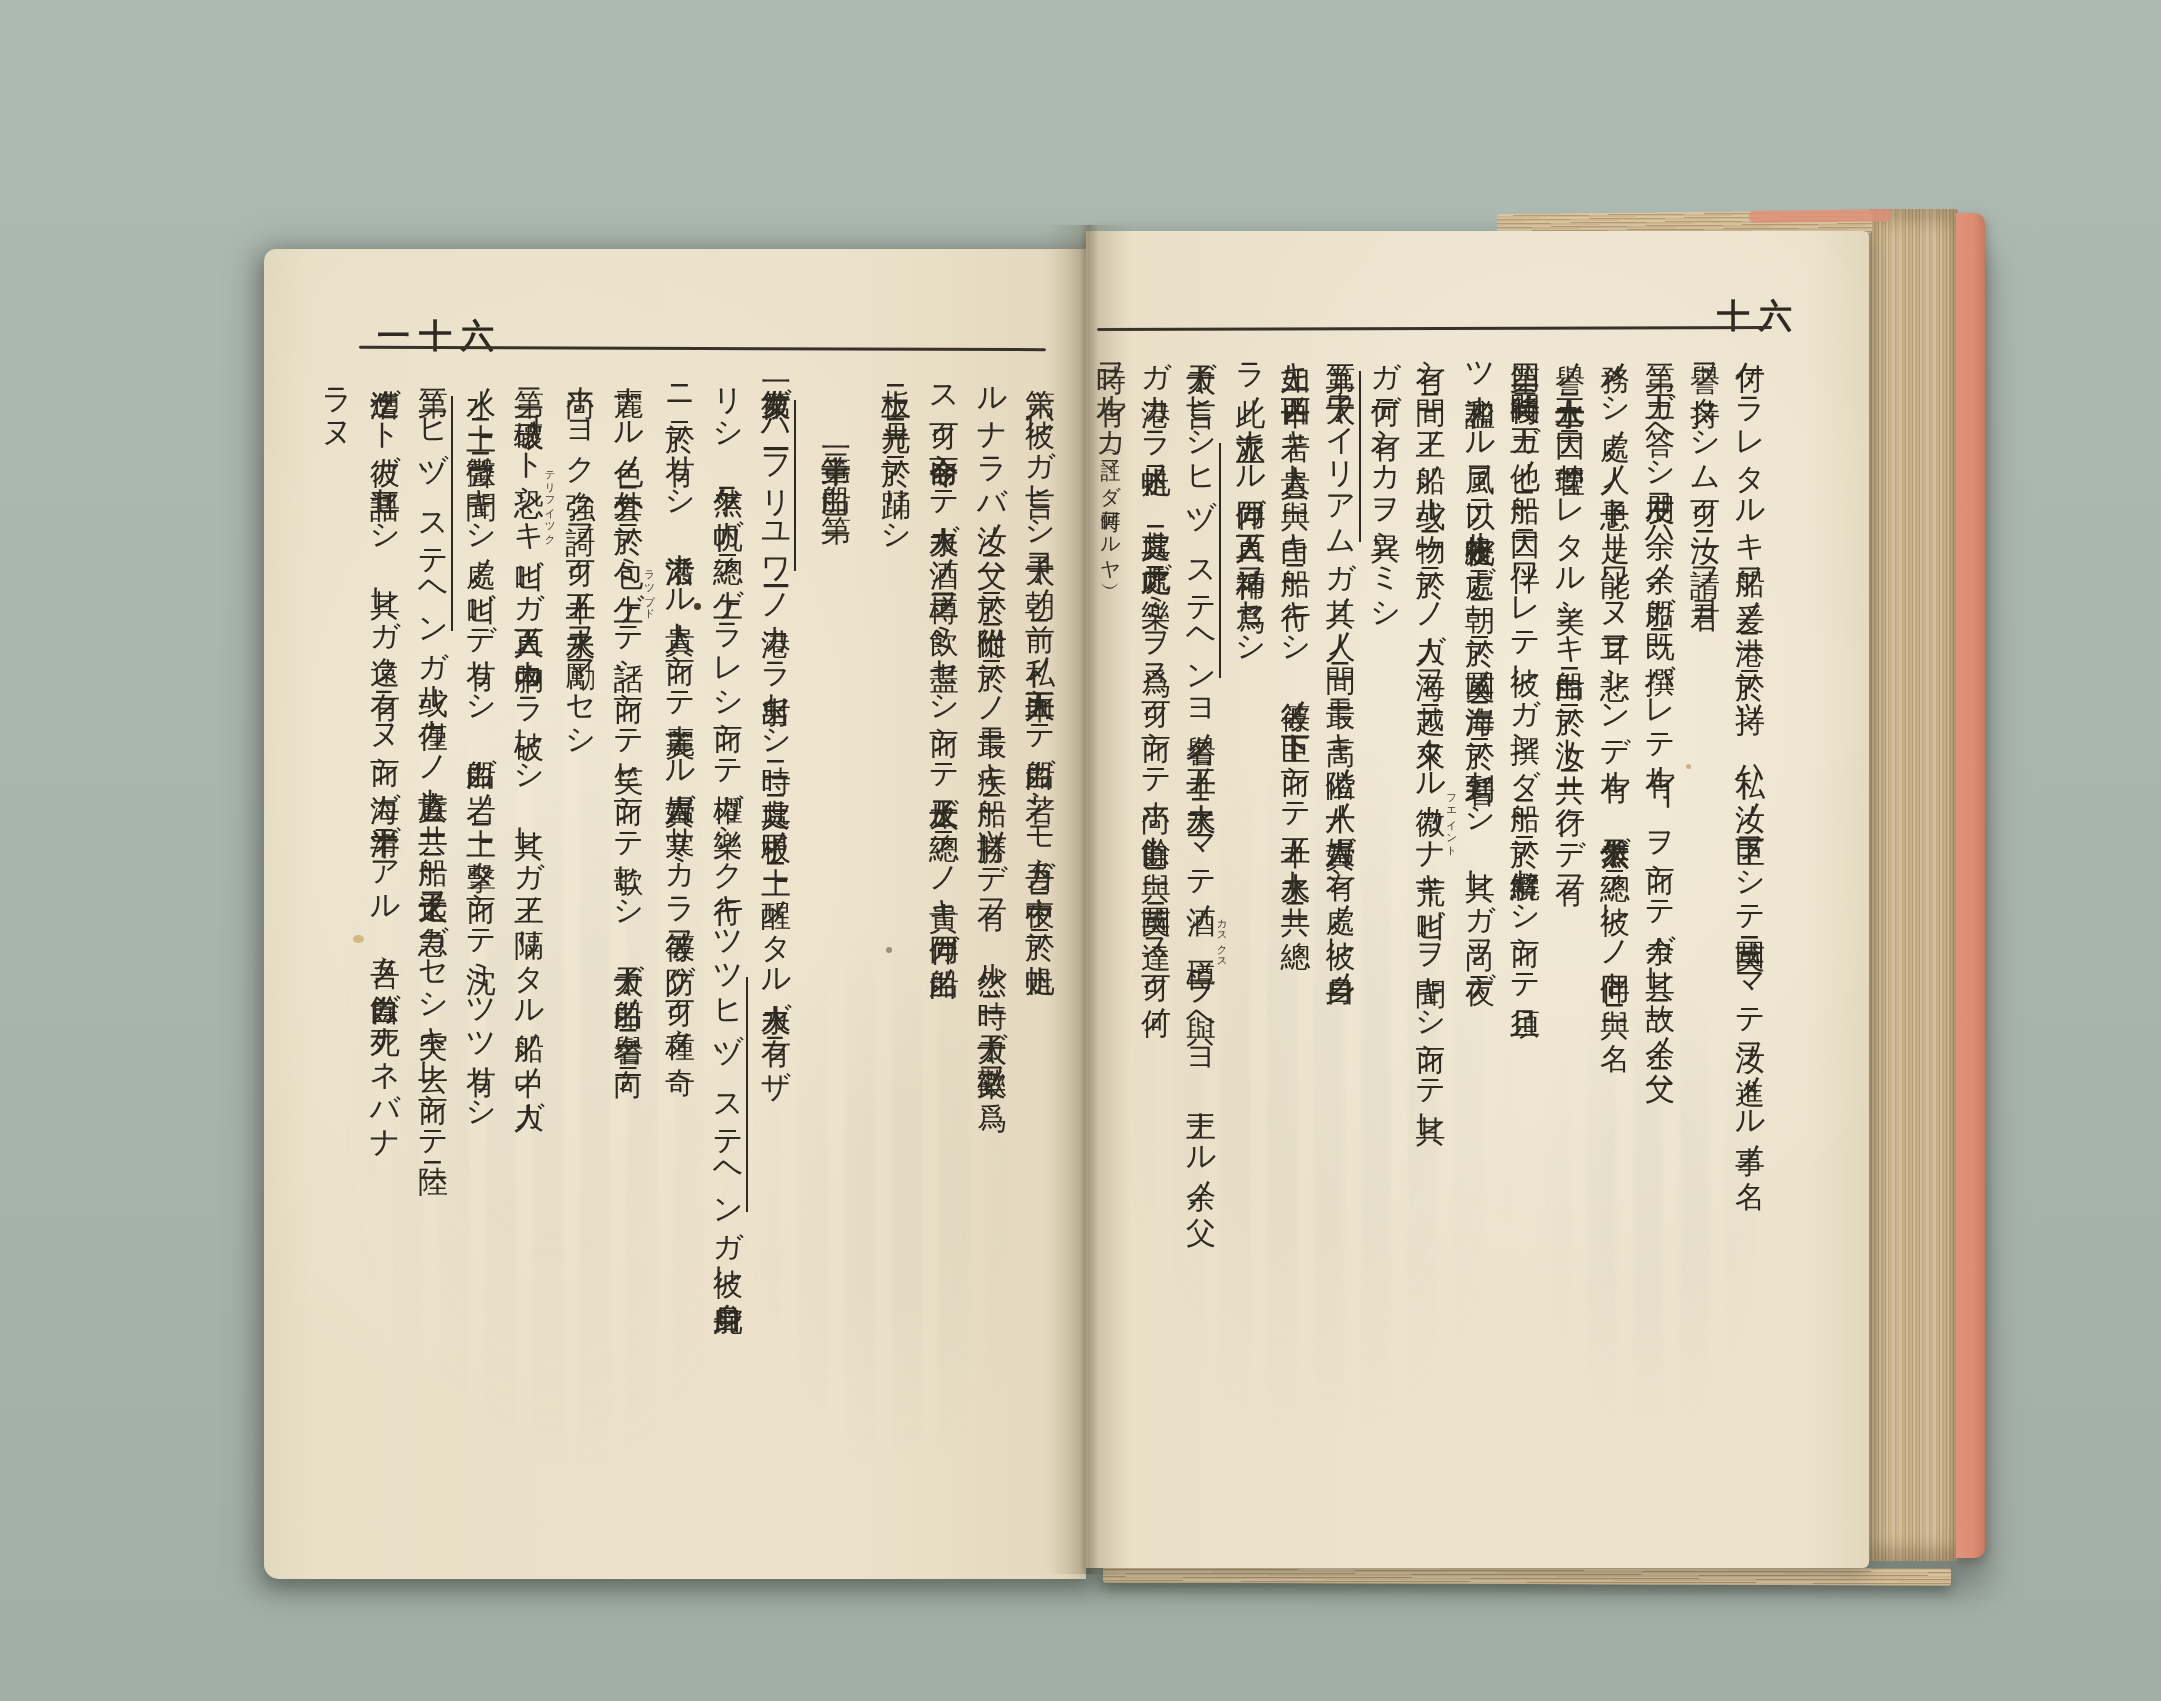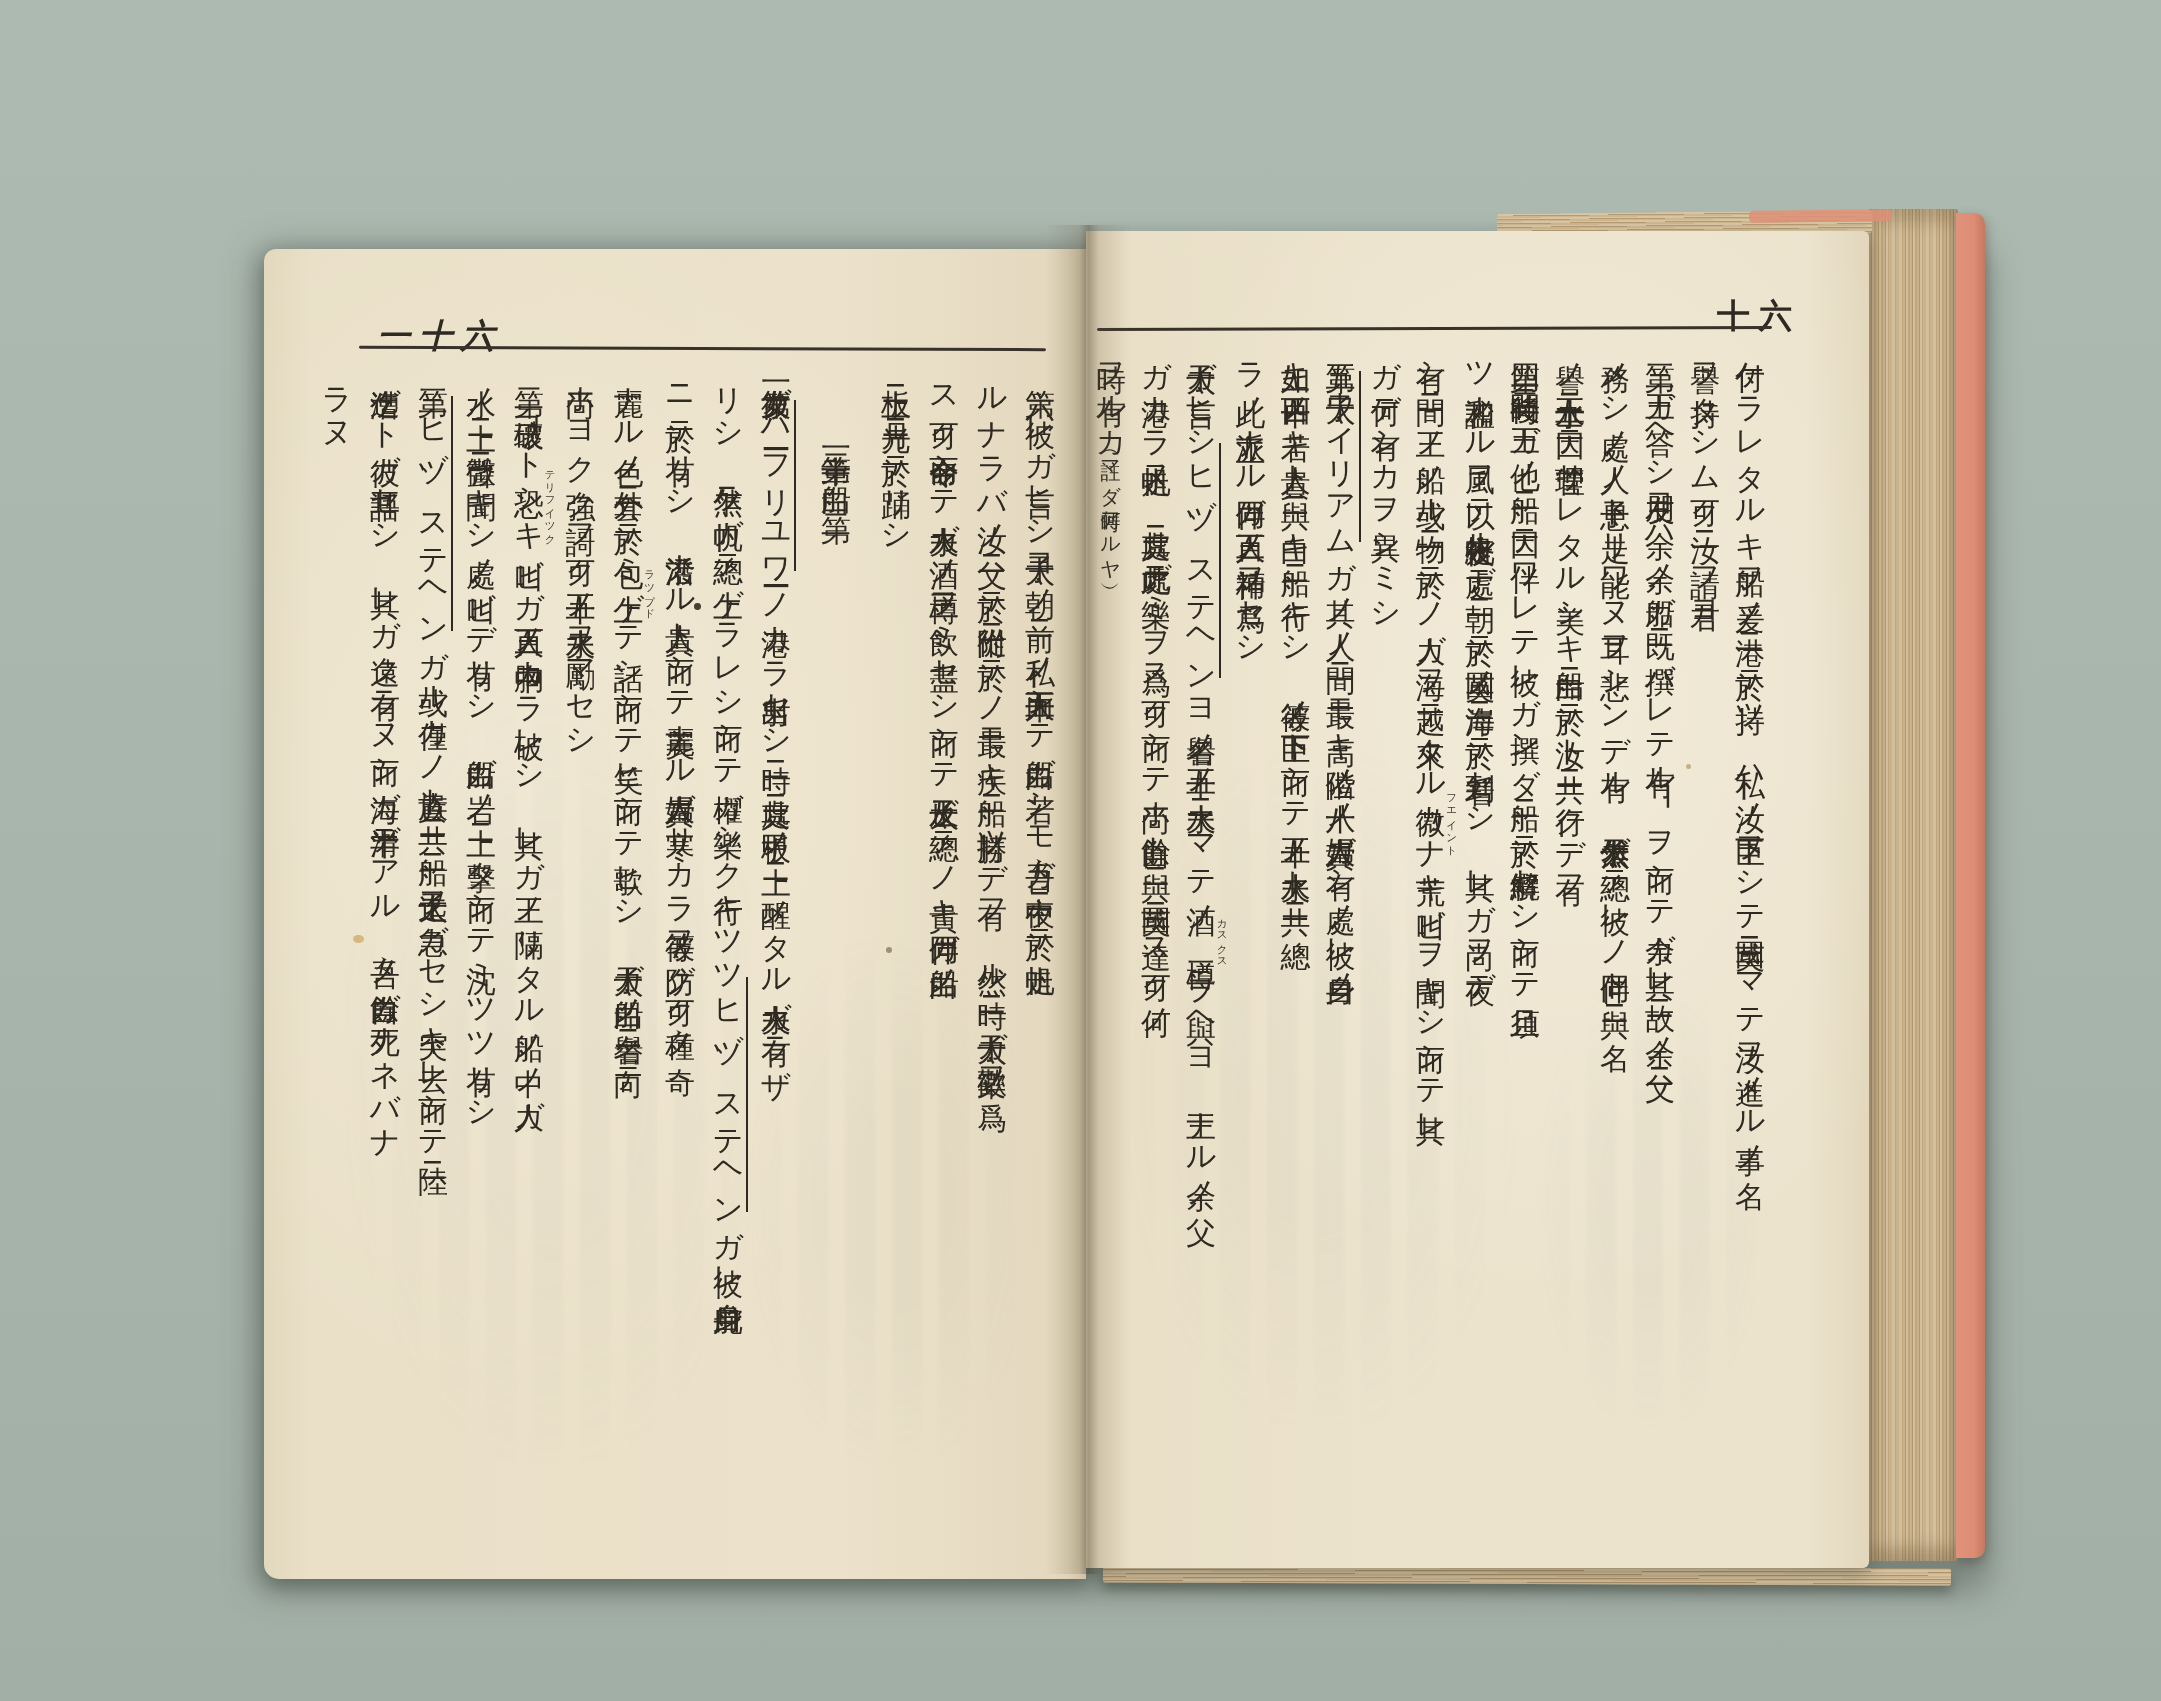--- a/index.html
+++ b/index.html
@@ -39,21 +39,21 @@
   .edge-bottom{left:1103px;top:1567px;width:848px;height:16.5px;transform:rotate(0.2deg);
       background:repeating-linear-gradient(0deg,#cab490 0 1.5px,#ad9168 1.5px 2.3px,#d5c19e 2.3px 3.8px);
       border-radius:2.3px;box-shadow:0 7.5px 12px rgba(45,50,40,0.4);}
   .gutter{left:1045px;top:225px;width:87px;height:1349px;pointer-events:none;
       background:linear-gradient(90deg,rgba(0,0,0,0) 0%,rgba(108,94,66,0.22) 40%,rgba(70,58,38,0.38) 50%,rgba(108,94,66,0.16) 62%,rgba(0,0,0,0) 100%);}
 
   
   .folio{position:absolute;font-size:33px;color:#2e2a22;letter-spacing:9px;
          font-weight:bold;white-space:nowrap;}
   .folio-right{left:1717px;top:294px;}
-  .folio-left{left:377px;top:314px;font-style:italic;}
+  .folio-left{left:377px;top:314px;}
   .folio-rule{position:absolute;height:3px;background:#38322a;border-radius:1.5px;}
   .rule-right{left:1097px;top:327px;width:675px;transform:rotate(-0.15deg);}
   .rule-left{left:359px;top:347px;width:687px;transform:rotate(0.2deg);}
 
   
   .vtext{position:absolute;writing-mode:vertical-rl;-webkit-writing-mode:vertical-rl;
          color:#2e2a22;}
   .vtext-right{left:1096px;top:341px;width:677px;height:1210px;}
   .vtext-left{left:318px;top:366px;width:746px;height:1202px;}
   .col{font-size:30px;letter-spacing:0;white-space:nowrap;}

